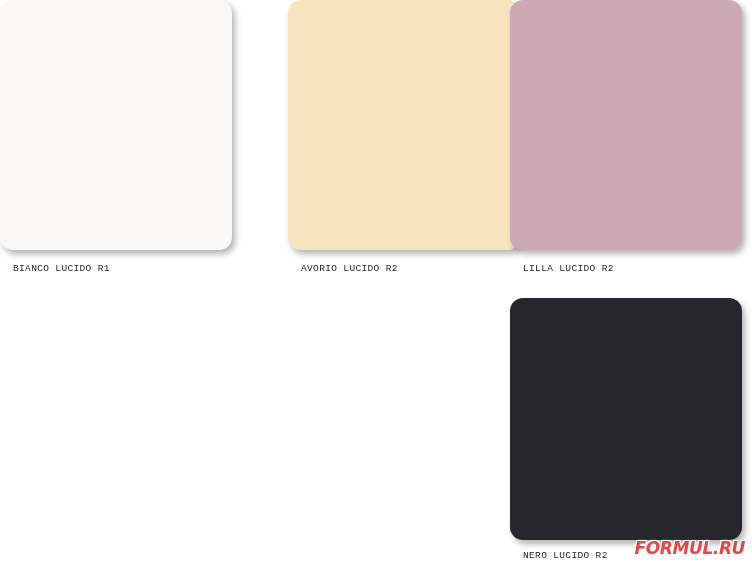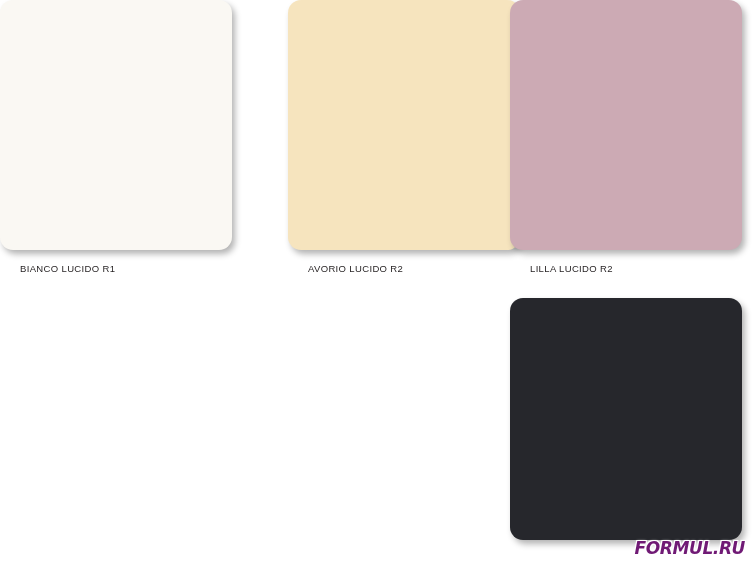--- a/index.html
+++ b/index.html
@@ -47,27 +47,27 @@
     position: relative;
   }
 
   .row-1 .swatch-chip {
     height: 242px;
   }
 
   .swatch-label {
     display: block;
     margin-top: 13px;
-    padding-left: 20px;
+    padding-left: 13px;
     font-size: 9.5px;
     letter-spacing: 0.35px;
     color: #231f20;
     text-transform: uppercase;
     white-space: nowrap;
-    font-family: Liberation Sans, sans-serif;
+    font-family: Liberation Mono, monospace;
   }
 
   .row-1 .swatch-label {
     margin-top: 10px;
   }
 
   
   .watermark {
     position: absolute;
     right: 7px;
@@ -105,17 +105,18 @@
 
   <div class="swatch-cell col-2 row-0">
     <div class="swatch-chip" style="background-color: rgb(204, 170, 180);"></div>
     <span class="swatch-label">LILLA LUCIDO R2</span>
   </div>
 
 
 
   <div class="swatch-cell col-2 row-1">
     <div class="swatch-chip" style="background-color: rgb(38, 39, 44);"></div>
+    <span class="swatch-label">NERO LUCIDO R2</span>
   </div>
 
 </div>
 
-<div class="watermark" style="color: #701a75;">FORMUL.RU</div>
+<div class="watermark" style="color: #ef4444;">FORMUL.RU</div>
 
 </body></html>

